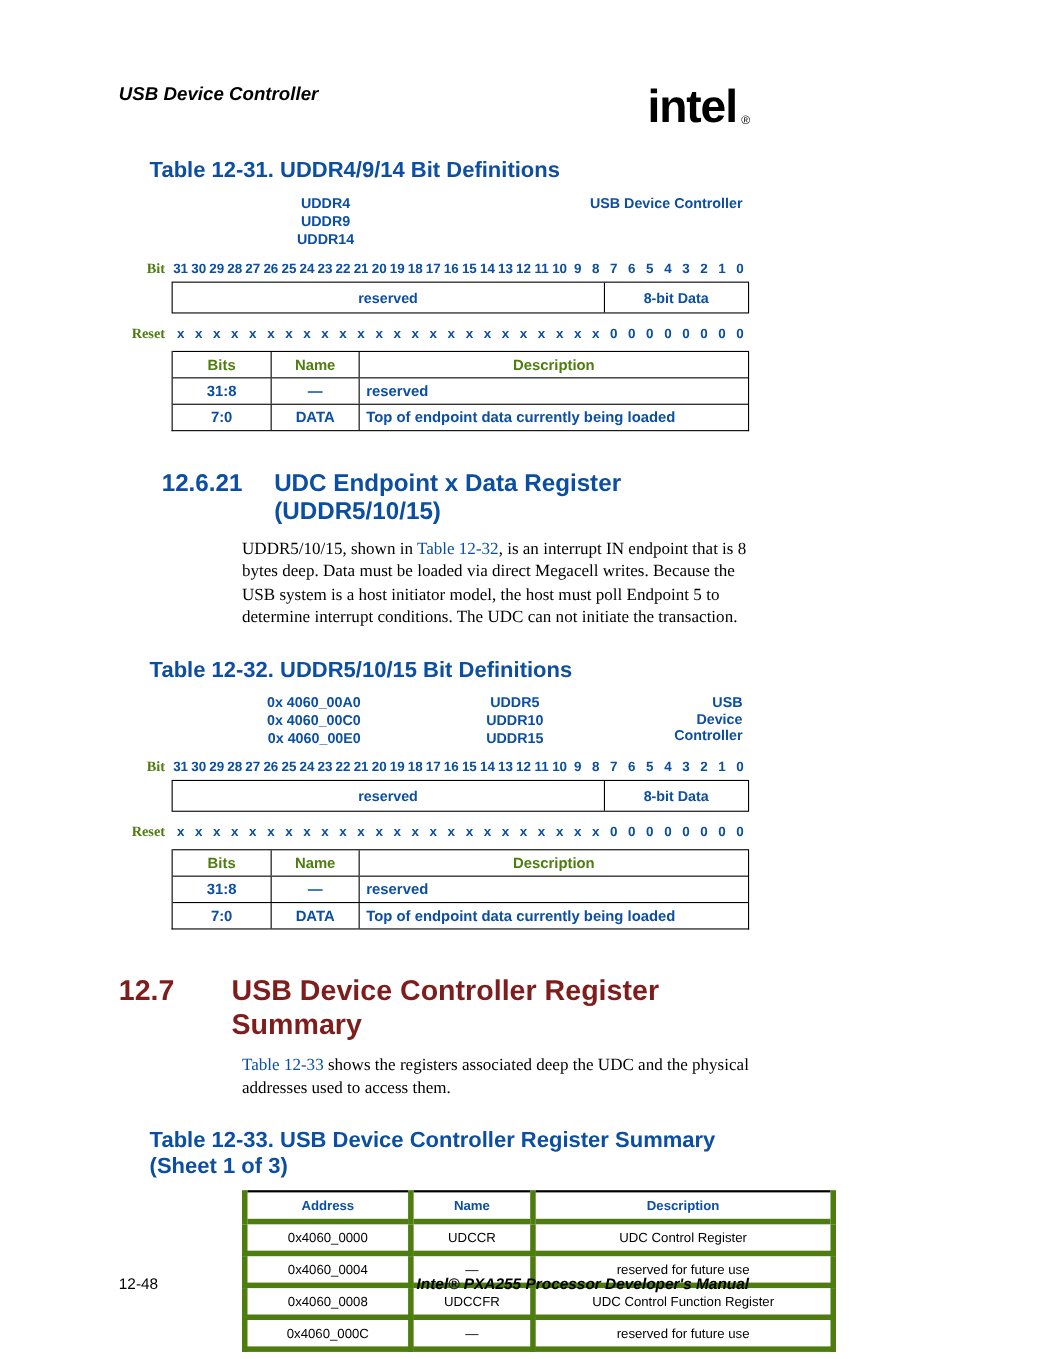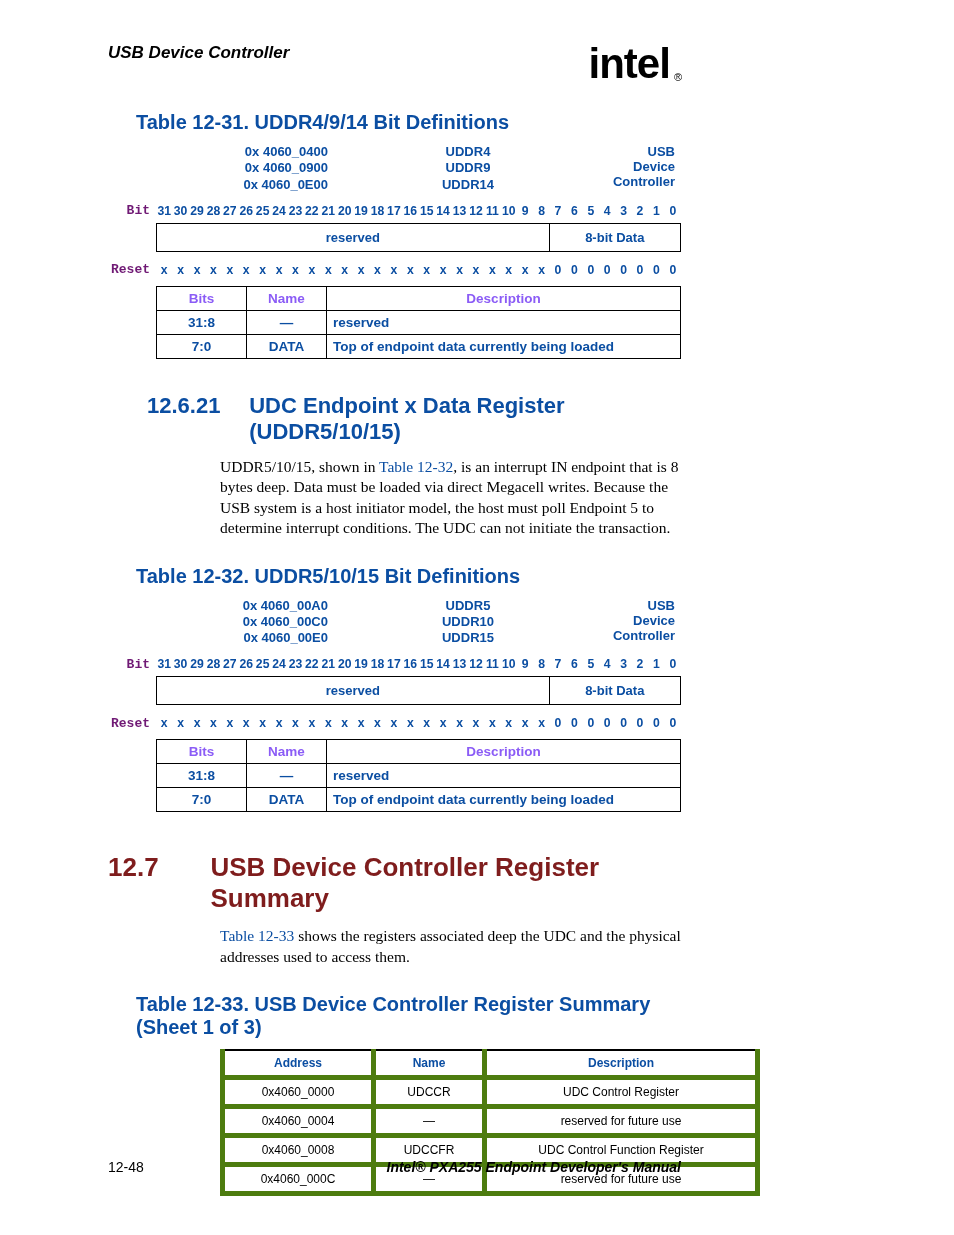--- a/index.html
+++ b/index.html
@@ -8,21 +8,21 @@
     padding: 0;
     background: #fff;
     font-family: "Times New Roman", Times, serif;
     color: #000;
   }
   .page {
     width: 759px;
     height: 1235px;
     position: relative;
     box-sizing: border-box;
-    padding: 43px 78px 60px 108px;
+    padding: 76px 78px 60px 108px;
     font-size: 15px;
   }
   .header-row {
     display: flex;
     justify-content: space-between;
     align-items: flex-start;
   }
   .chapter-title {
     font-family: Arial, Helvetica, sans-serif;
     font-weight: bold;
@@ -85,24 +85,24 @@
   }
   .bits-row {
     display: flex;
     align-items: center;
     margin-top: 8px;
   }
   .row-label {
     width: 48px;
     text-align: right;
     padding-right: 6px;
-    font-family: Liberation Mono, monospace;
+    font-family: Liberation Serif, serif;
     font-size: 13px;
     font-weight: bold;
-    color: #701a75;
+    color: #4d7c0f;
     box-sizing: border-box;
   }
   .bits-cells {
     flex: 1;
     display: flex;
   }
   .bit-cell {
     flex: 1;
     text-align: center;
     font-family: Arial, Helvetica, sans-serif;
@@ -138,21 +138,21 @@
   }
   .desc-row:first-child { border-top: 1px solid #000; }
   .desc-cell {
     padding: 4px 6px;
     font-size: 13.5px;
     box-sizing: border-box;
   }
   .desc-head {
     font-family: Arial, Helvetica, sans-serif;
     font-weight: bold;
-    color: #8b5cf6;
+    color: #4d7c0f;
     text-align: center;
   }
   .desc-body .desc-cell { font-family: Arial, Helvetica, sans-serif; }
   .dc-bits { width: 90px; text-align: center; border-right: 1px solid #000; }
   .dc-name { width: 80px; text-align: center; border-right: 1px solid #000; }
   .dc-desc { flex: 1; }
   .h2 {
     font-family: Arial, Helvetica, sans-serif;
     font-weight: bold;
     color: #0b4ea2;
@@ -225,25 +225,20 @@
     <div class="logo">
       <span>intel</span>
         <span class="reg">®</span>
     </div>
   </div>
 
   <div class="table-caption">Table 12-31. UDDR4/9/14 Bit Definitions</div>
 
   <div class="bit-block">
     <div class="bit-header-row inner-wrap" style="margin-left:48px;">
-      <div class="addr-col" style="width:172px;">
-        <div>0x 4060_0400</div>
-        <div>0x 4060_0900</div>
-        <div>0x 4060_0E00</div>
-      </div>
       <div class="name-col">
         <div>UDDR4</div>
         <div>UDDR9</div>
         <div>UDDR14</div>
       </div>
       <div class="dev-col">
         <div>USB Device Controller</div>
       </div>
     </div>
 
@@ -526,16 +521,16 @@
         <tr>
           <td>0x4060_000C</td>
           <td>—</td>
           <td>reserved for future use</td>
         </tr>
       </tbody>
   </table>
 
   <div class="footer">
     <span>12-48</span>
-    <span class="manual">Intel® PXA255 Endpoint Developer's Manual</span>
+    <span class="manual">Intel® PXA255 Processor Developer's Manual</span>
   </div>
 
 </div>
 
 </body></html>

